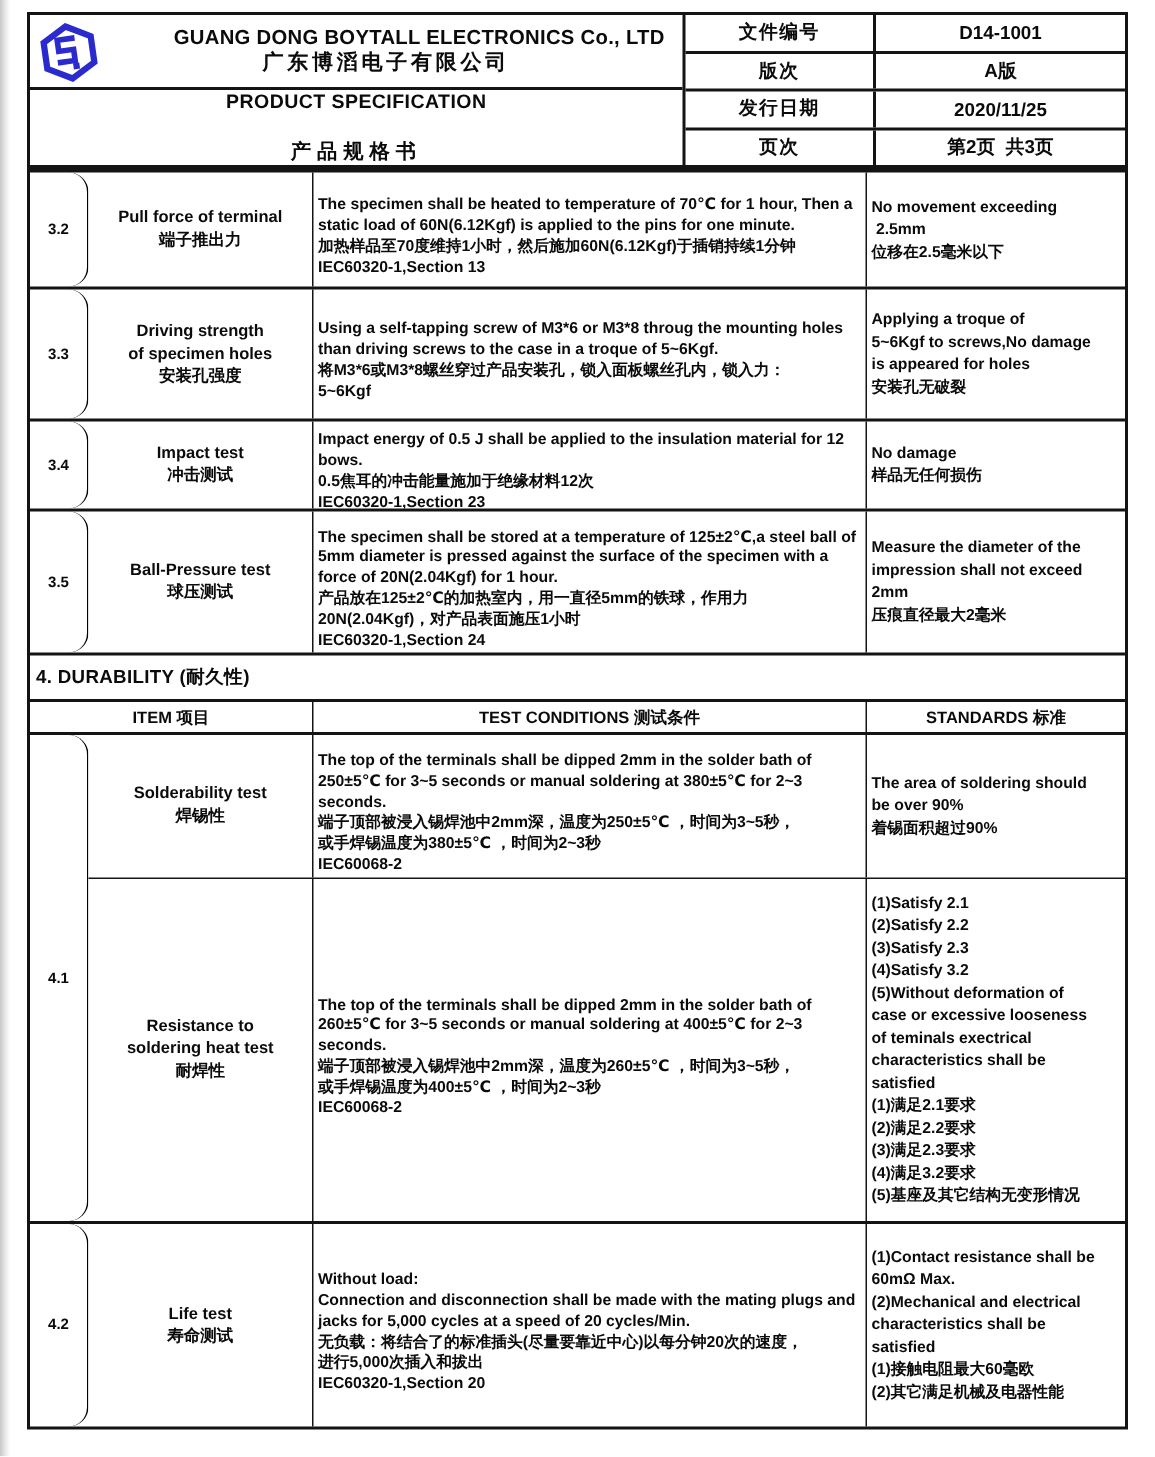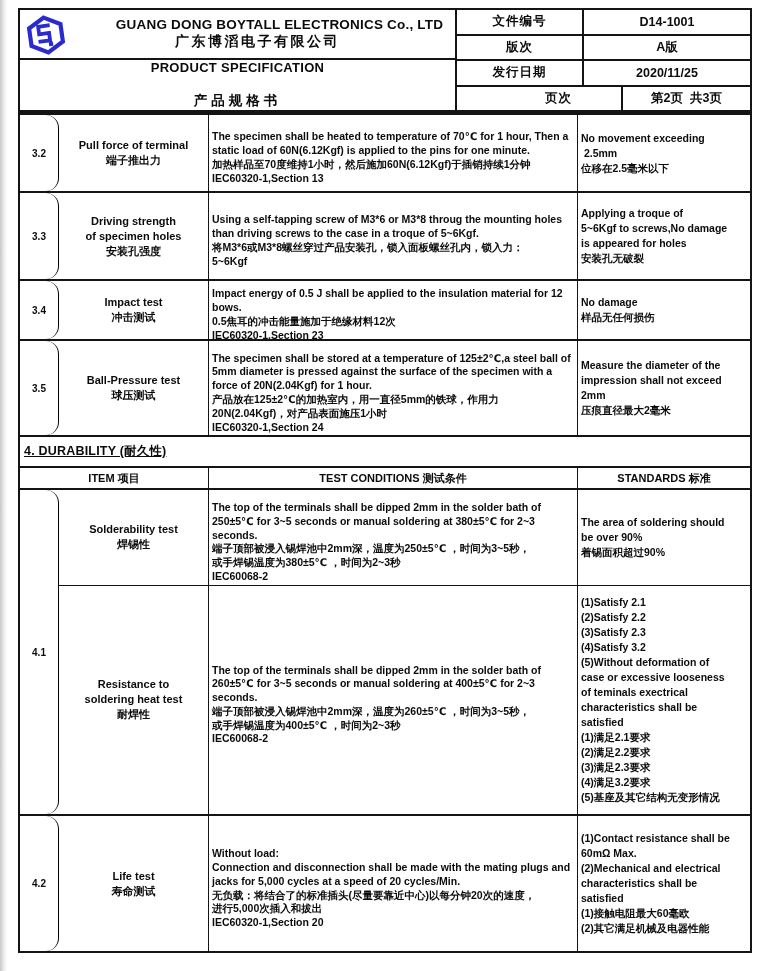--- a/index.html
+++ b/index.html
@@ -20,21 +20,21 @@
   .hdr-company { flex:0 0 50px; border-bottom:2px solid #141414; position:relative;
     display:flex; flex-direction:column; align-items:center; justify-content:center; padding-left:40px; }
   .logo { position:absolute; left:5px; top:5px; width:42px; height:40px; }
   .company-en { font-size:13.5px; letter-spacing:.2px;margin-left:44px; }
   .company-cn { font-size:14px; letter-spacing:2.5px; margin-top:1px; }
   .hdr-title { flex:1; display:flex; flex-direction:column; align-items:center; justify-content:space-between; }
   .title-en { font-size:13px; letter-spacing:.3px; }
   .title-cn { font-size:13.5px; letter-spacing:4px; margin-top:2px; }
   .hdr-right { flex:1; display:flex; flex-direction:column; }
   .hr-row { flex:1; display:flex; border-bottom:2px solid #141414; }
-  .hr-row:last-child { border-bottom:none;padding-left:39px; }
+  .hr-row:last-child { border-bottom:none; }
   .hr-label { flex:0 0 127px; border-right:2px solid #141414; display:flex; align-items:center;
     justify-content:center; font-size:12.5px; letter-spacing:1px; }
   .hr-value { flex:1; display:flex; align-items:center; justify-content:center; font-size:12.5px; }
 
   
   .tbl { border:2px solid #141414; border-top-width:3px; background:#fff; }
   .trow { display:flex; border-bottom:2px solid #141414; }
   .trow.last { border-bottom:none; }
   .h-r32 { height:78px; } .h-r33 { height:88px; } .h-r34 { height:60px; } .h-r35 { height:96px; }
   .h-r41 { height:326px; } .h-r42 { height:135px; }
@@ -44,21 +44,21 @@
   .c-name { flex:0 0 150px; border-right:1px solid #141414; display:flex; flex-direction:column;
     align-items:center; justify-content:center; text-align:center; font-size:11px; line-height:15px;
     white-space:pre-line; padding:1px 2px; }
   .c-cond { flex:0 0 369px; border-right:1px solid #141414; display:flex; flex-direction:column;
     justify-content:center; font-size:10.5px; line-height:13.8px; padding:11px 4px 1px 3px;
     white-space:pre-line; overflow:hidden; }
   .c-std { flex:1; display:flex; flex-direction:column; justify-content:center; font-size:10.5px;
     line-height:15px; padding:1px 16px 1px 3px; white-space:pre-line; overflow:hidden; }
 
   .sec-title { height:31px; border-bottom:2px solid #141414; display:flex; align-items:center;
-    padding-left:4px; font-size:12.5px; letter-spacing:.2px;text-decoration:underline; }
+    padding-left:4px; font-size:12.5px; letter-spacing:.2px; }
   .col-hdr { height:22px; border-bottom:2px solid #141414; display:flex; font-size:11px; }
   .ch-item { flex:0 0 189px; border-right:1px solid #141414; display:flex; align-items:center; justify-content:center; }
   .ch-cond { flex:0 0 369px; border-right:1px solid #141414; display:flex; align-items:center; justify-content:center; }
   .ch-std  { flex:1; display:flex; align-items:center; justify-content:center; }
 
   .r41-right { flex:1; display:flex; flex-direction:column; }
   .r41-sub { display:flex; border-bottom:1px solid #141414; }
   .r41-sub.sub-a { flex:0 0 83px; }
   .r41-sub.sub-b { flex:1; border-bottom:none; }
 </style>

